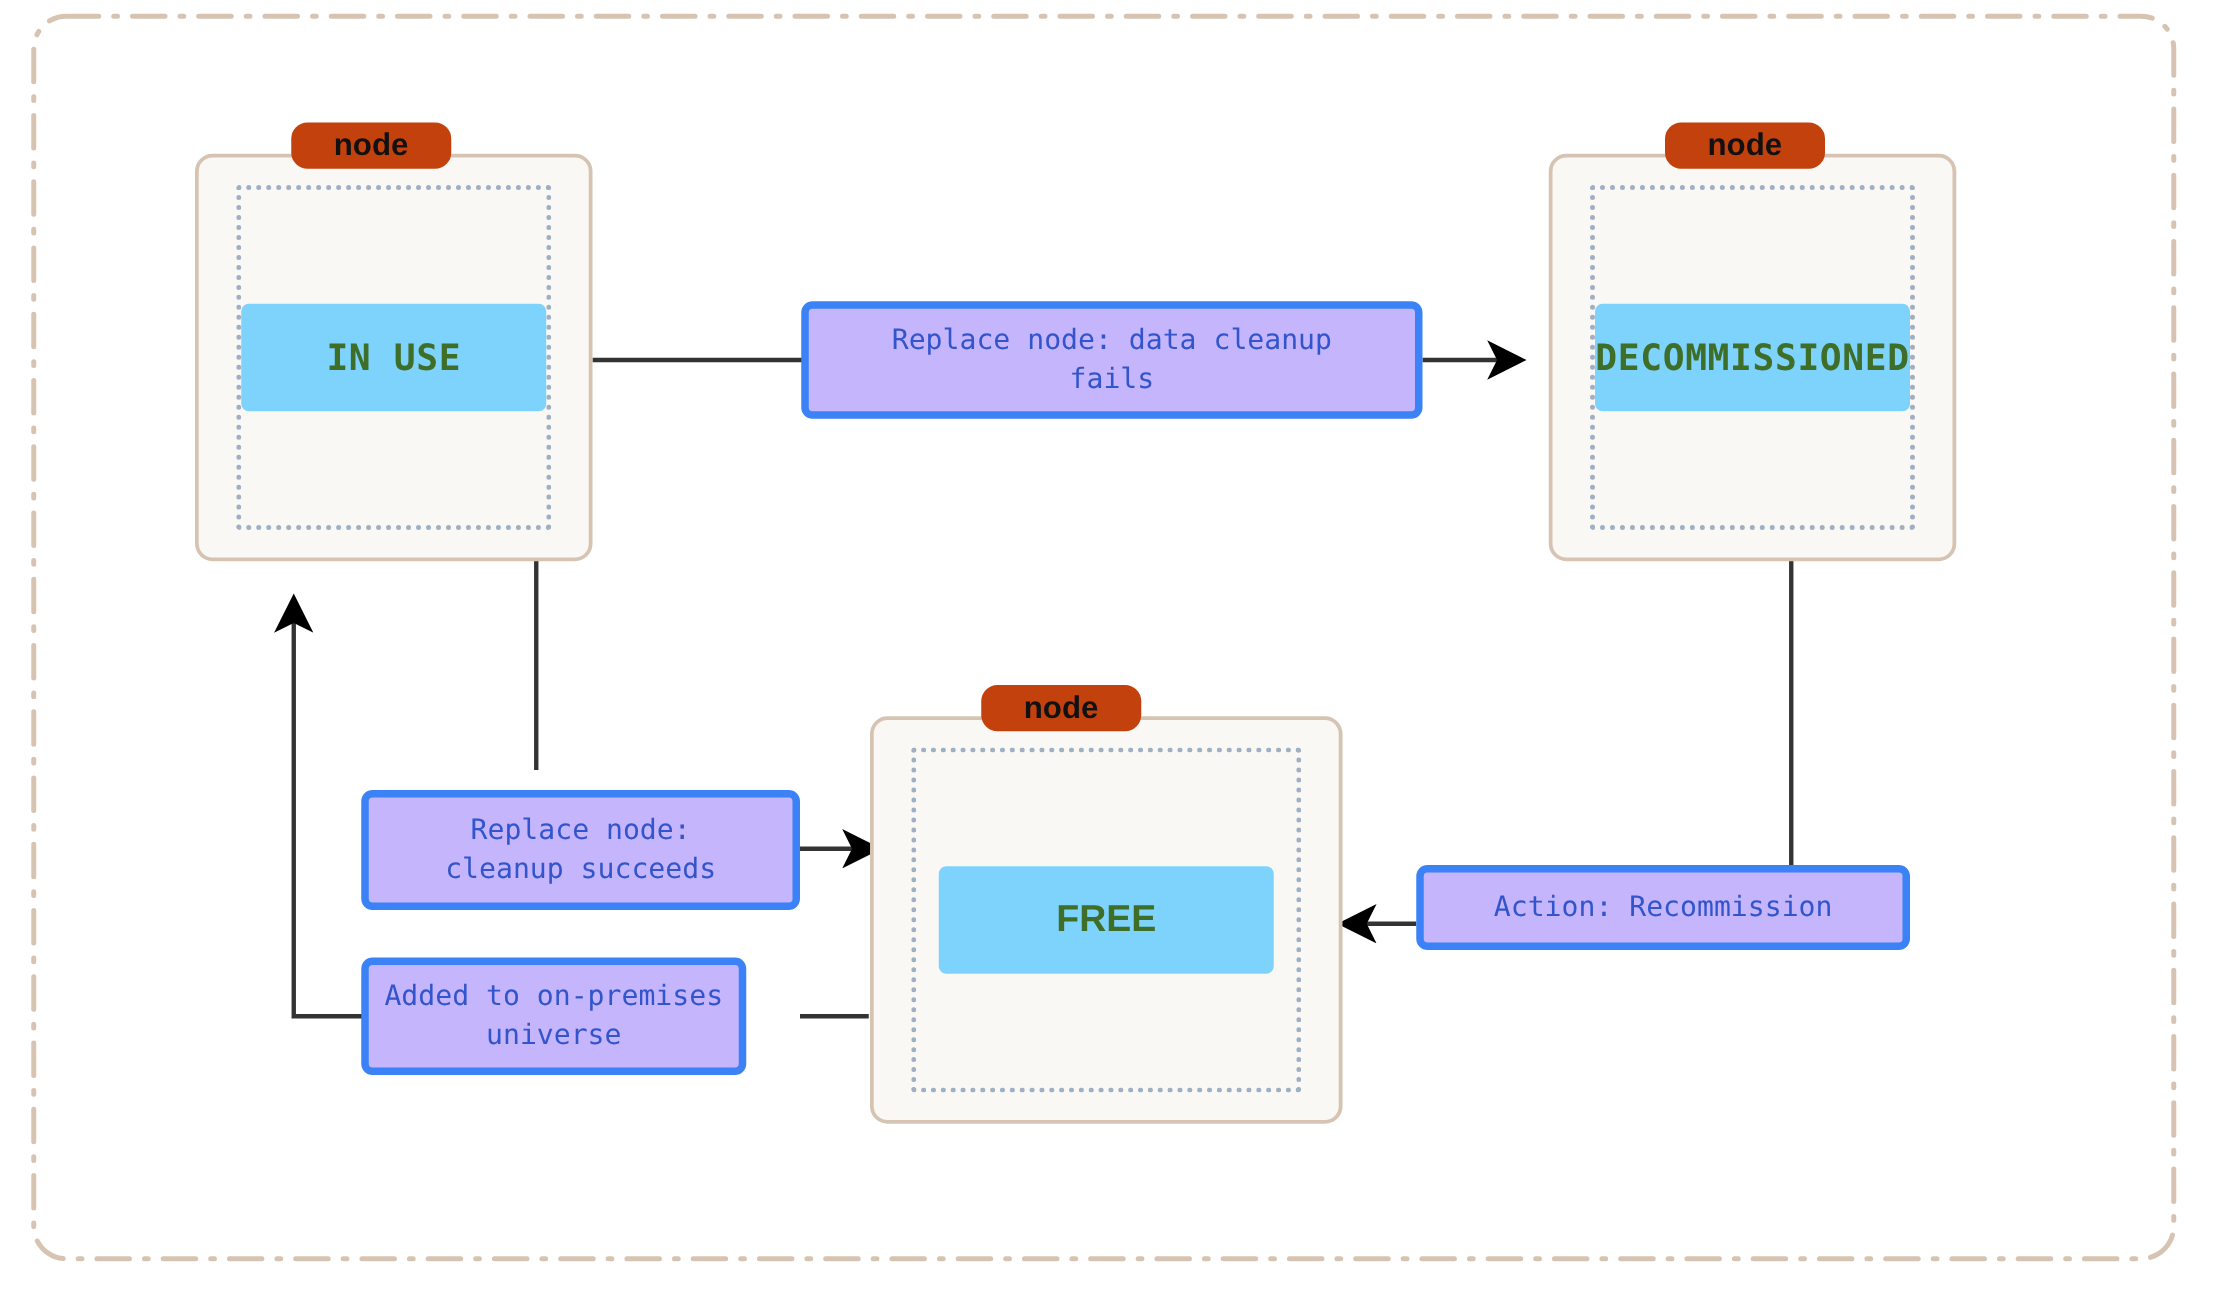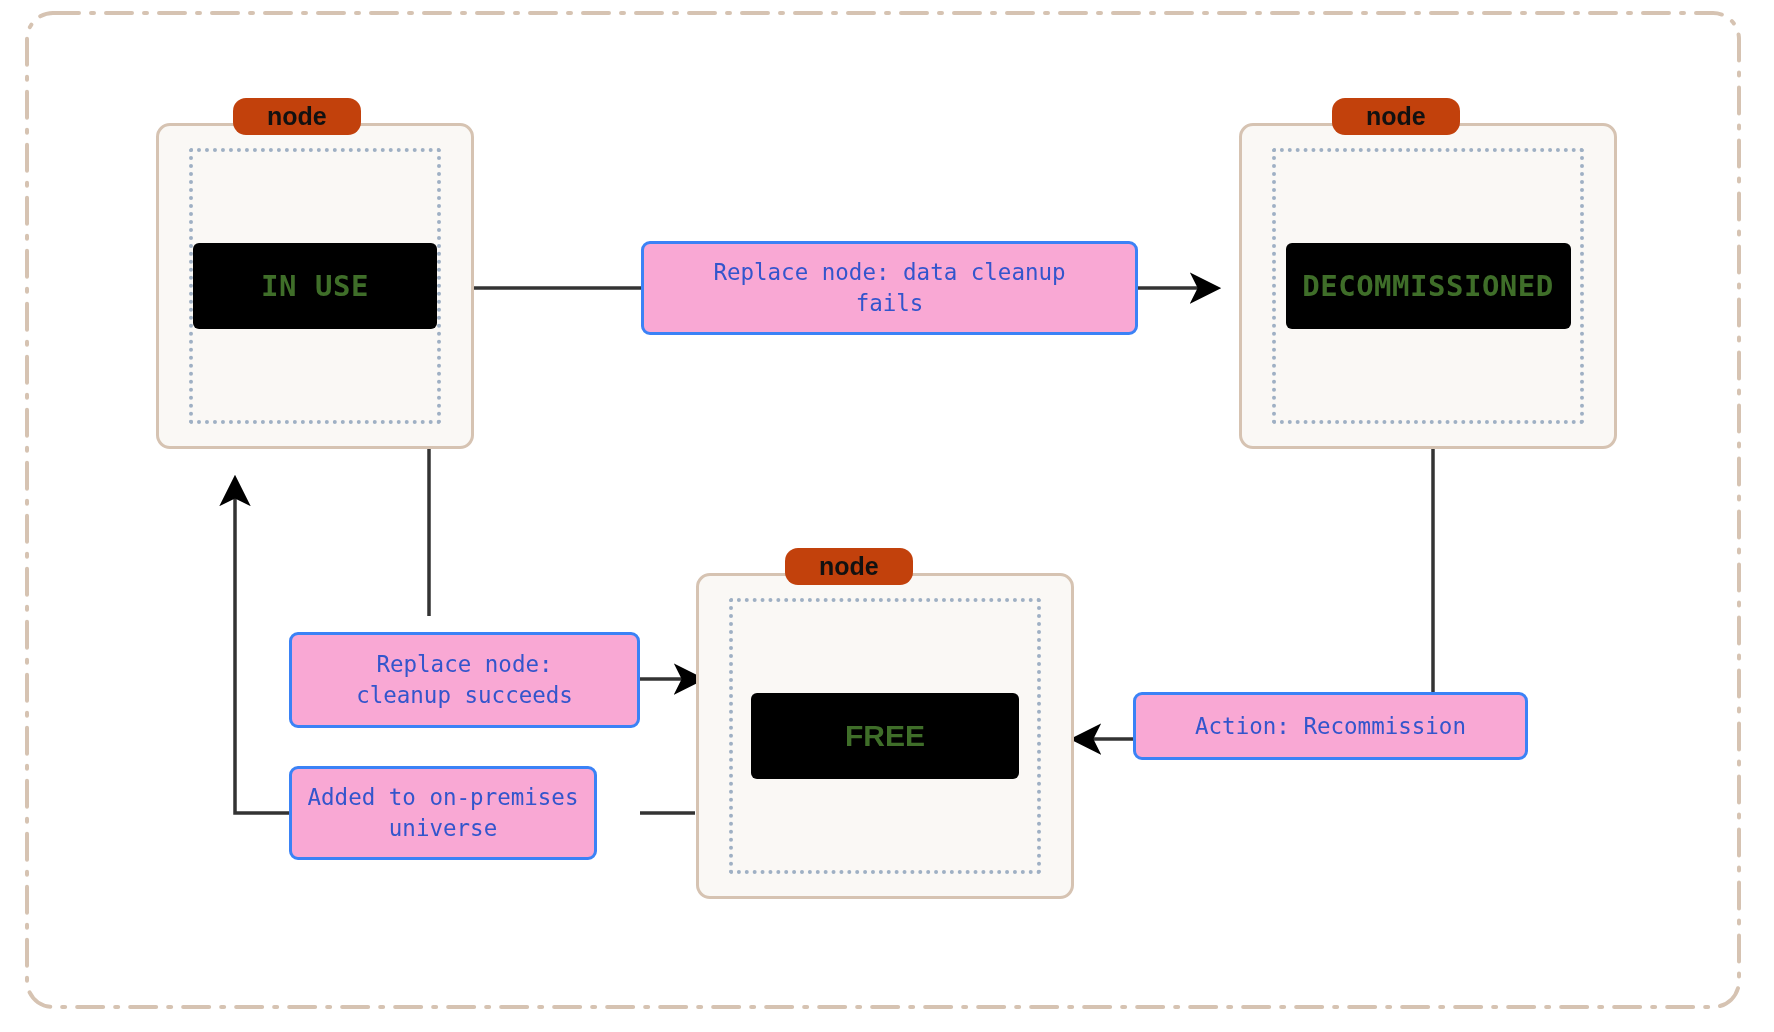--- a/index.html
+++ b/index.html
@@ -16,21 +16,21 @@
     box-sizing:border-box;
   }
   .node-inner{
     position:absolute;left:30px;top:22px;right:30px;bottom:22px;
     border:4px dotted #9fb0c4;
     border-radius:3px;
     box-sizing:border-box;
     display:flex;align-items:center;justify-content:center;
   }
   .state-box{
-    background:#000000;
+    background:#7dd3fc;
     border-radius:6px;
     display:flex;align-items:center;justify-content:center;
     box-sizing:border-box;
   }
   .state-label{
     font-family:"DejaVu Sans Mono","Liberation Mono",monospace;
     font-weight:bold;
     font-size:29px;
     color:#3f6e29;
     letter-spacing:0.5px;
@@ -50,22 +50,22 @@
     font-size:25px;
     color:#111111;
     padding:4px 34px;
     white-space:nowrap;
     z-index:5;
   }
 
   
   .edge-label{
     position:absolute;
-    background:#f9a8d4;
-    border:3px solid #3b82f6;
+    background:#c4b5fd;
+    border:6px solid #3b82f6;
     border-radius:9px;
     color:#3355cc;
     font-family:"DejaVu Sans Mono","Liberation Mono",monospace;
     font-size:22.5px;
     line-height:31px;
     text-align:center;
     box-sizing:border-box;
     display:flex;align-items:center;justify-content:center;
     padding:6px 10px;
     z-index:4;
@@ -107,21 +107,21 @@
     <div class="node-inner">
       <div class="state-box" style="width:282px;height:86px;">
         <span class="state-label">IN USE</span>
       </div>
     </div>
   </div>
   <div class="group-title" style="left:233px;top:98px;">
     <span>node</span>
   </div>
 
-  <div class="node-group" style="left:1239px;top:123px;width:378px;height:326px;">
+  <div class="node-group" style="left:1239px;top:123px;width:326px;height:326px;">
     <div class="node-inner">
       <div class="state-box" style="width:285px;height:86px;">
         <span class="state-label">DECOMMISSIONED</span>
       </div>
     </div>
   </div>
   <div class="group-title" style="left:1332px;top:98px;">
     <span>node</span>
   </div>
 

